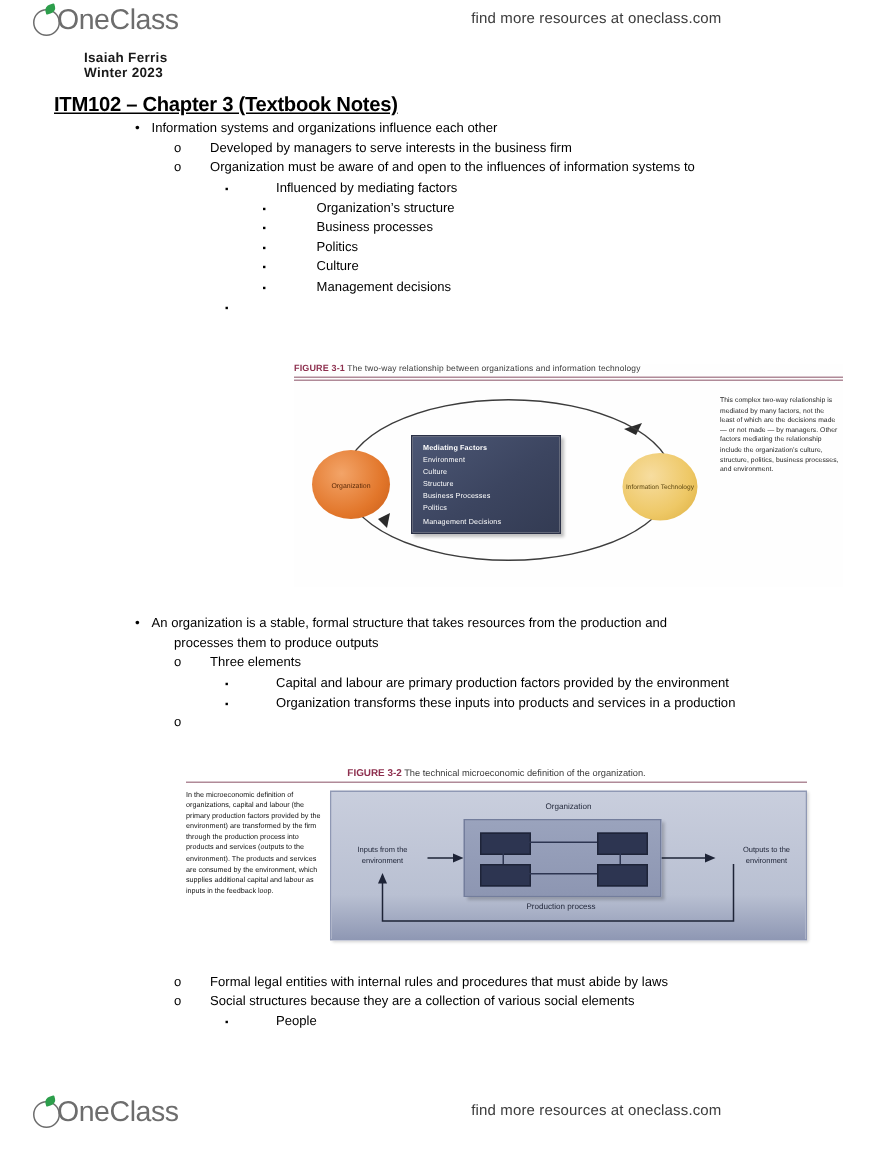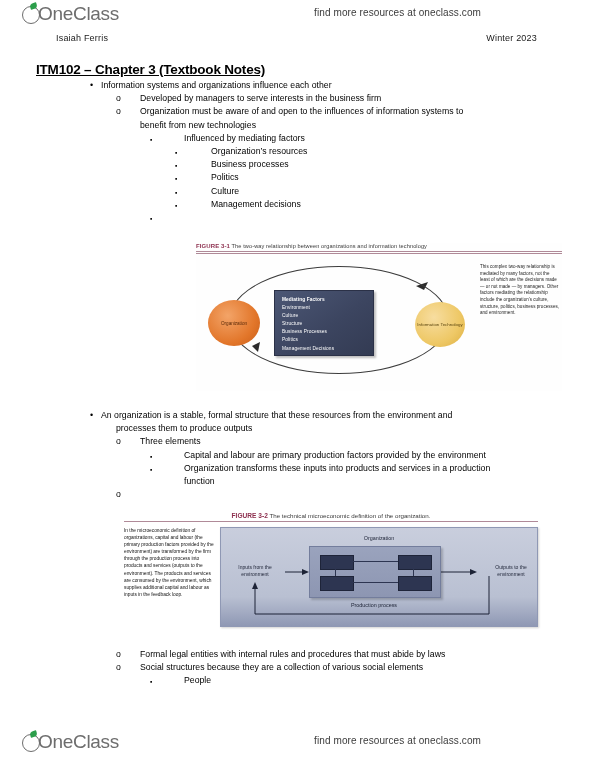--- a/index.html
+++ b/index.html
@@ -76,23 +76,24 @@
 
   
   .meta-row {
     position: absolute;
     left: 56px;
     right: 58px;
     top: 33px;
     display: flex;
     justify-content: space-between;
     font-size: 9px;
-    font-weight: normal;
+    font-weight: bold;
     color: #1a1a1a;
     letter-spacing: 0.2px;
+    flex-direction: column;
   }
 
   
   .content {
     position: absolute;
     left: 0;
     top: 62px;
     width: 577px;
   }
 
@@ -350,23 +351,22 @@
   <span>Isaiah Ferris</span>
   <span>Winter 2023</span>
 </div>
 
 <div class="content">
   <h1 class="doc-title">ITM102 – Chapter 3 (Textbook Notes)</h1>
   <div id="outline-1">
       <div class="line lvl1"><span class="bl">•</span><span>Information systems and organizations influence each other</span></div>
       <div class="line lvl2"><span class="bl">o</span><span>Developed by managers to serve interests in the business firm</span></div>
       <div class="line lvl2"><span class="bl">o</span><span>Organization must be aware of and open to the influences of information systems to</span></div>
-      <div class="line lvl2"><span>benefit from new technologies</span></div>
       <div class="line lvl3"><span class="bl">▪</span><span>Influenced by mediating factors</span></div>
-      <div class="line lvl4"><span class="bl">▪</span><span>Organization’s resources</span></div>
+      <div class="line lvl4"><span class="bl">▪</span><span>Organization’s structure</span></div>
       <div class="line lvl4"><span class="bl">▪</span><span>Business processes</span></div>
       <div class="line lvl4"><span class="bl">▪</span><span>Politics</span></div>
       <div class="line lvl4"><span class="bl">▪</span><span>Culture</span></div>
       <div class="line lvl4"><span class="bl">▪</span><span>Management decisions</span></div>
       <div class="line lvl3 spacer-line"><span class="bl">▪</span><span></span></div>
     </div>
 </div>
 
 <div class="fig1">
   <div class="fig-cap">
@@ -390,26 +390,25 @@
       <div>Politics</div>
       <div>Management Decisions</div>
     </div>
     <div class="circle-it">Information Technology</div>
     <div class="fig1-note">This complex two-way relationship is mediated by many factors, not the least of which are the decisions made — or not made — by managers. Other factors mediating the relationship include the organization’s culture, structure, politics, business processes, and environment.</div>
   </div>
 </div>
 
 <div id="outline-2-host" style="position:absolute; left:0; top:409px; width:595px;">
   <div id="outline-2">
-      <div class="line lvl1"><span class="bl">•</span><span>An organization is a stable, formal structure that these resources from the environment and</span></div>
+      <div class="line lvl1"><span class="bl">•</span><span>An organization is a stable, formal structure that takes resources from the production and</span></div>
       <div class="line wrap-l1"><span>processes them to produce outputs</span></div>
       <div class="line lvl2"><span class="bl">o</span><span>Three elements</span></div>
       <div class="line lvl3"><span class="bl">▪</span><span>Capital and labour are primary production factors provided by the environment</span></div>
       <div class="line lvl3"><span class="bl">▪</span><span>Organization transforms these inputs into products and services in a production</span></div>
-      <div class="line wrap-l3"><span>function</span></div>
       <div class="line lvl2 spacer-line"><span class="bl">o</span><span></span></div>
     </div>
 </div>
 
 <div class="fig2">
   <div class="cap">
     <b>FIGURE 3-2</b>
     <span>The technical microeconomic definition of the organization.</span>
   </div>
   <div class="cap-rule"></div>

